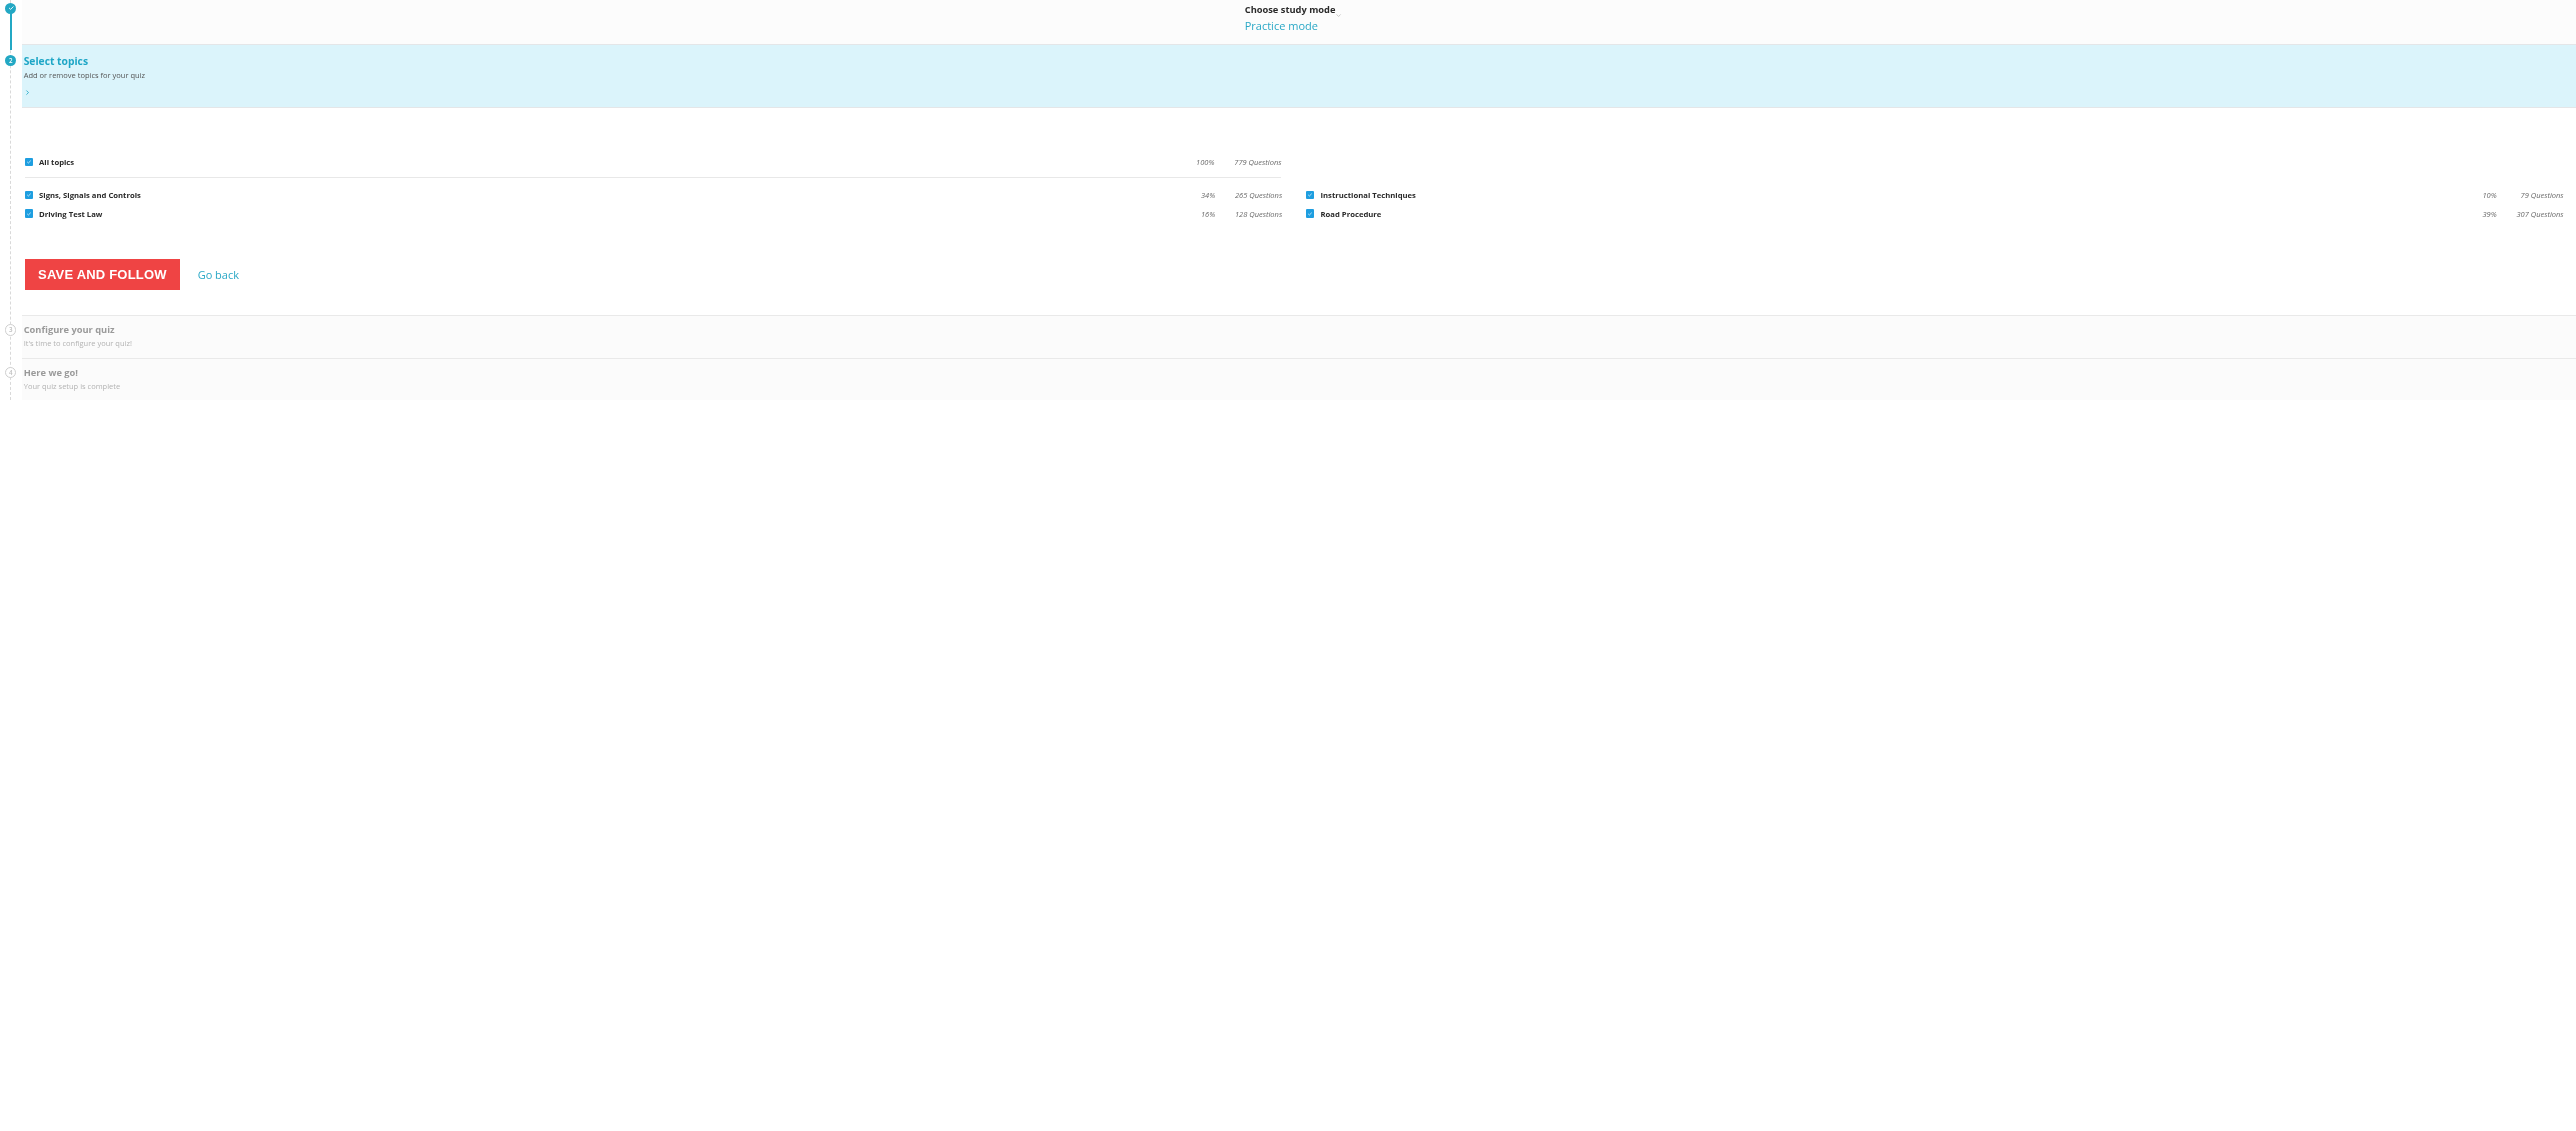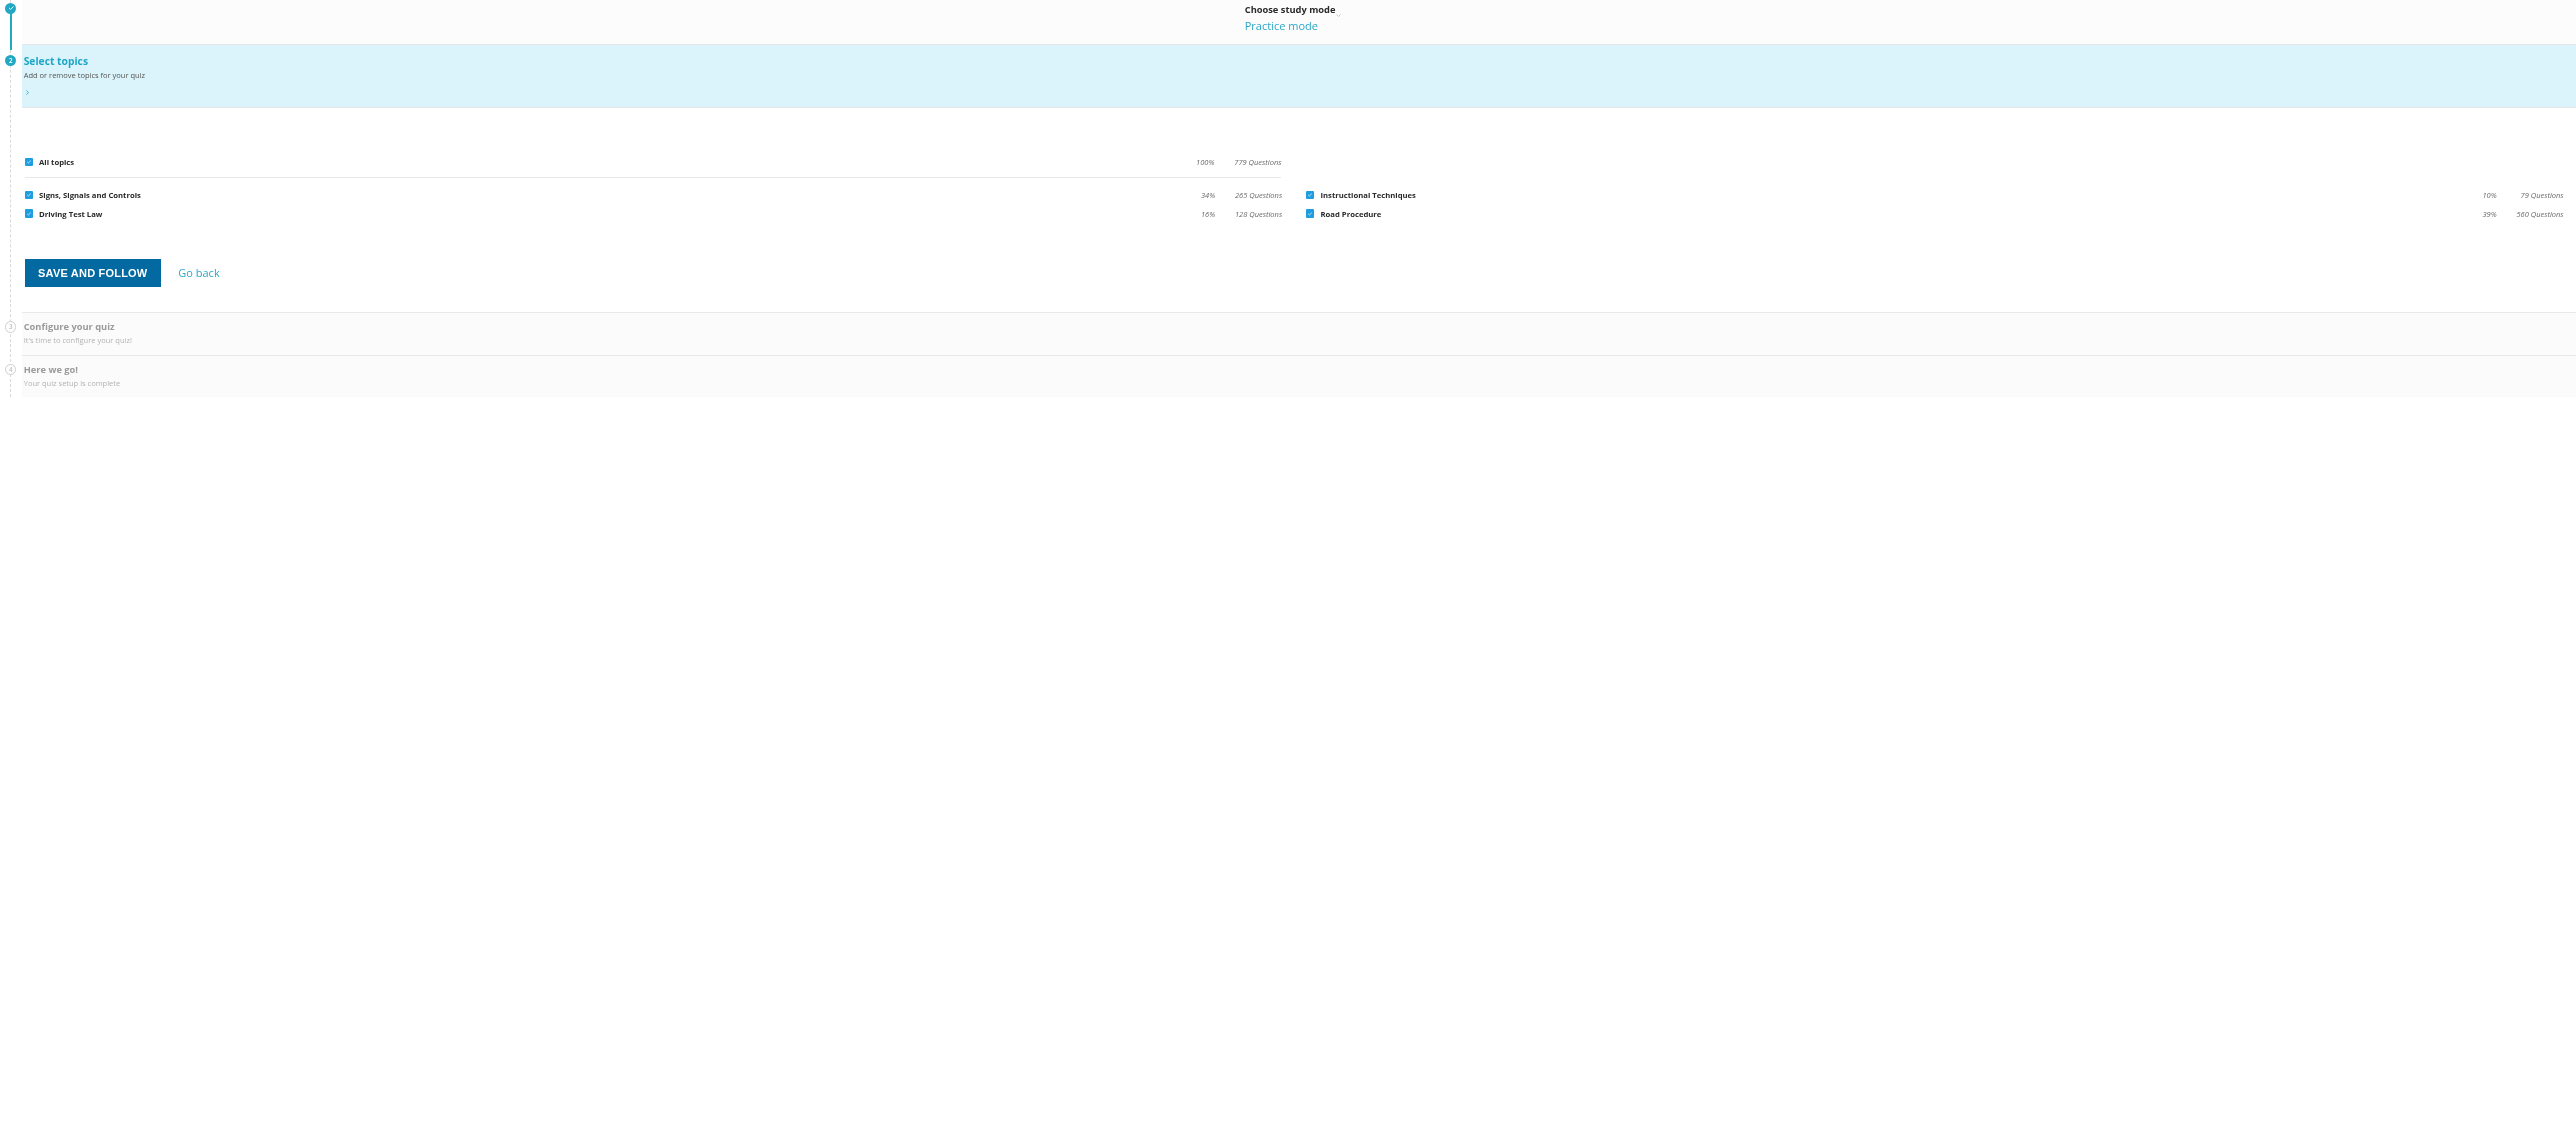--- a/index.html
+++ b/index.html
@@ -169,25 +169,25 @@
     padding-left: 9.3px;
   }
   
   .actions {
     margin-top: 36px;
     display: flex;
     align-items: center;
     gap: 17.5px;
   }
   .btn-primary {
-    background: #0369a1;
+    background: #ef4444;
     color: #ffffff;
     border: none;
     font-weight: 700;
-    font-size: 11px;
+    font-size: 13px;
     letter-spacing: 0.2px;
     padding: 8.2px 13.4px;
     cursor: pointer;
     text-align: right;
   }
   .link-back {
     color: #2aa8c6;
     font-size: 11px;
     cursor: pointer;
   }
@@ -301,21 +301,21 @@
         </div>
 
         <div class="topic-row">
           <span class="chk">
               <svg viewBox="0 0 24 24">
                 <path d="M5 12l5 5L20 7"></path>
               </svg>
             </span>
           <span class="topic-label">Road Procedure</span>
           <span class="pct">39%</span>
-          <span class="qcount">560 Questions</span>
+          <span class="qcount">307 Questions</span>
         </div>
 
       </div>
 
       <div class="actions">
         <button class="btn-primary">SAVE AND FOLLOW</button>
         <a class="link-back">Go back</a>
       </div>
 
     </div>

